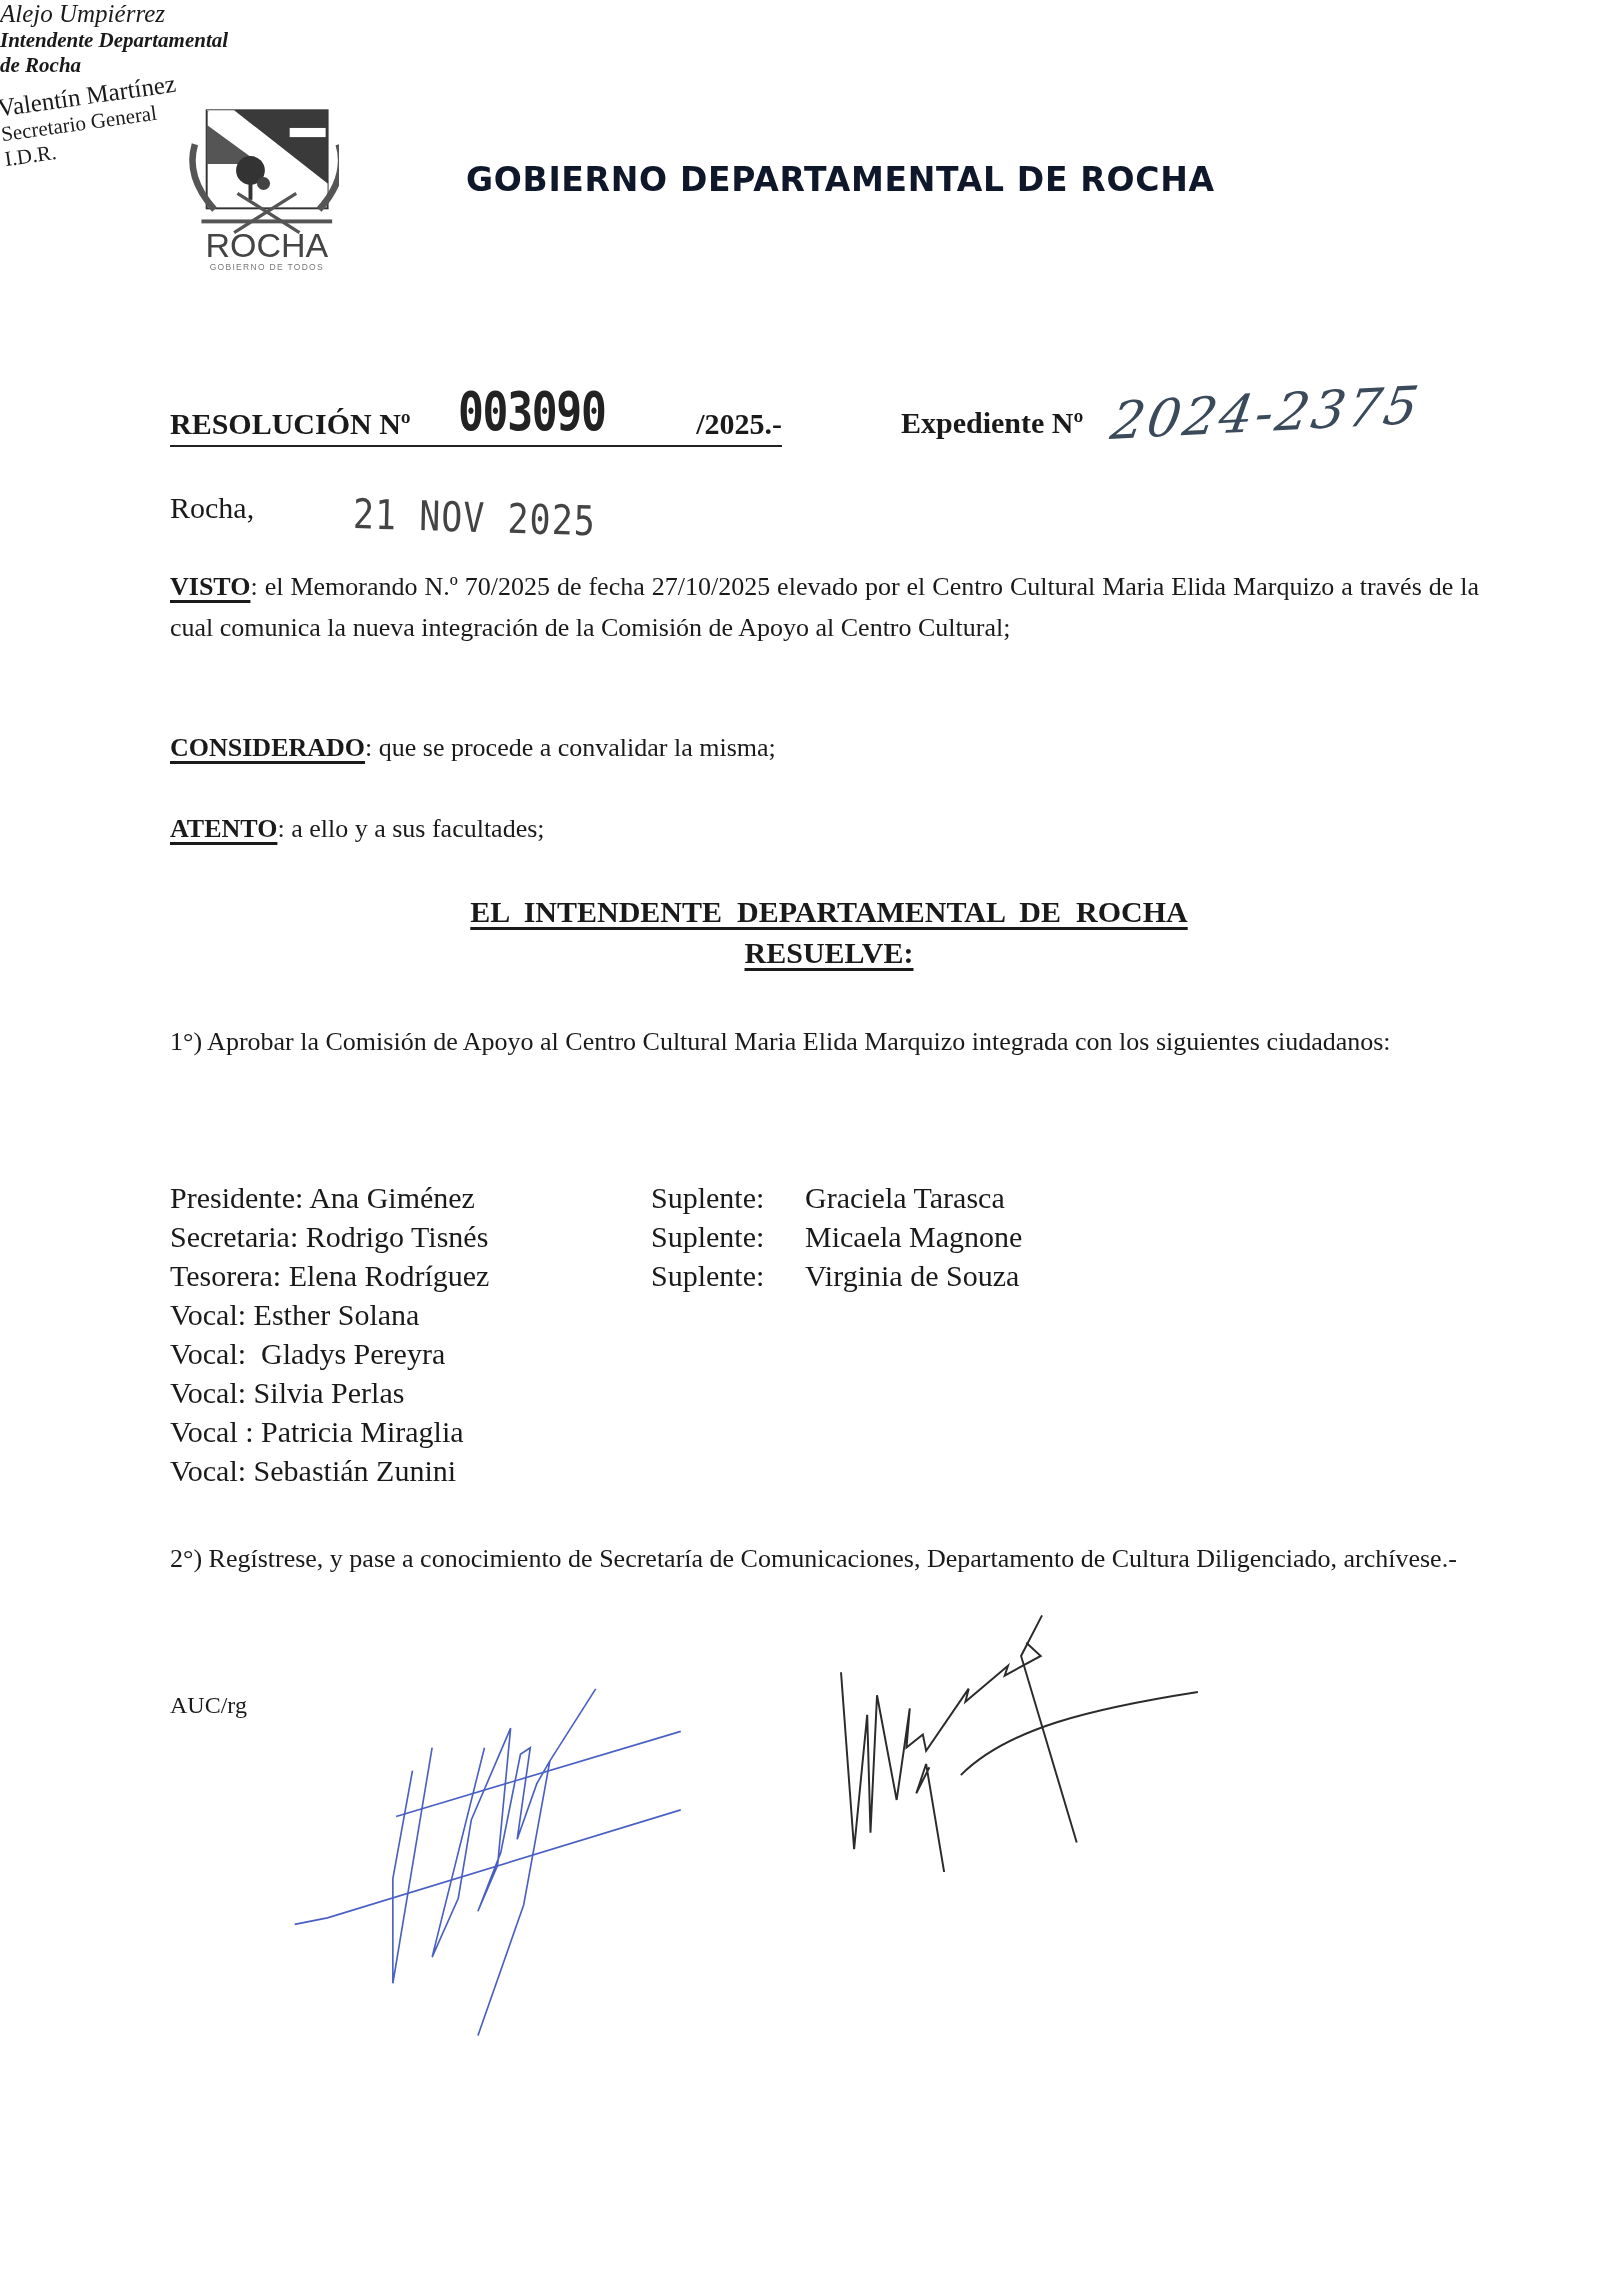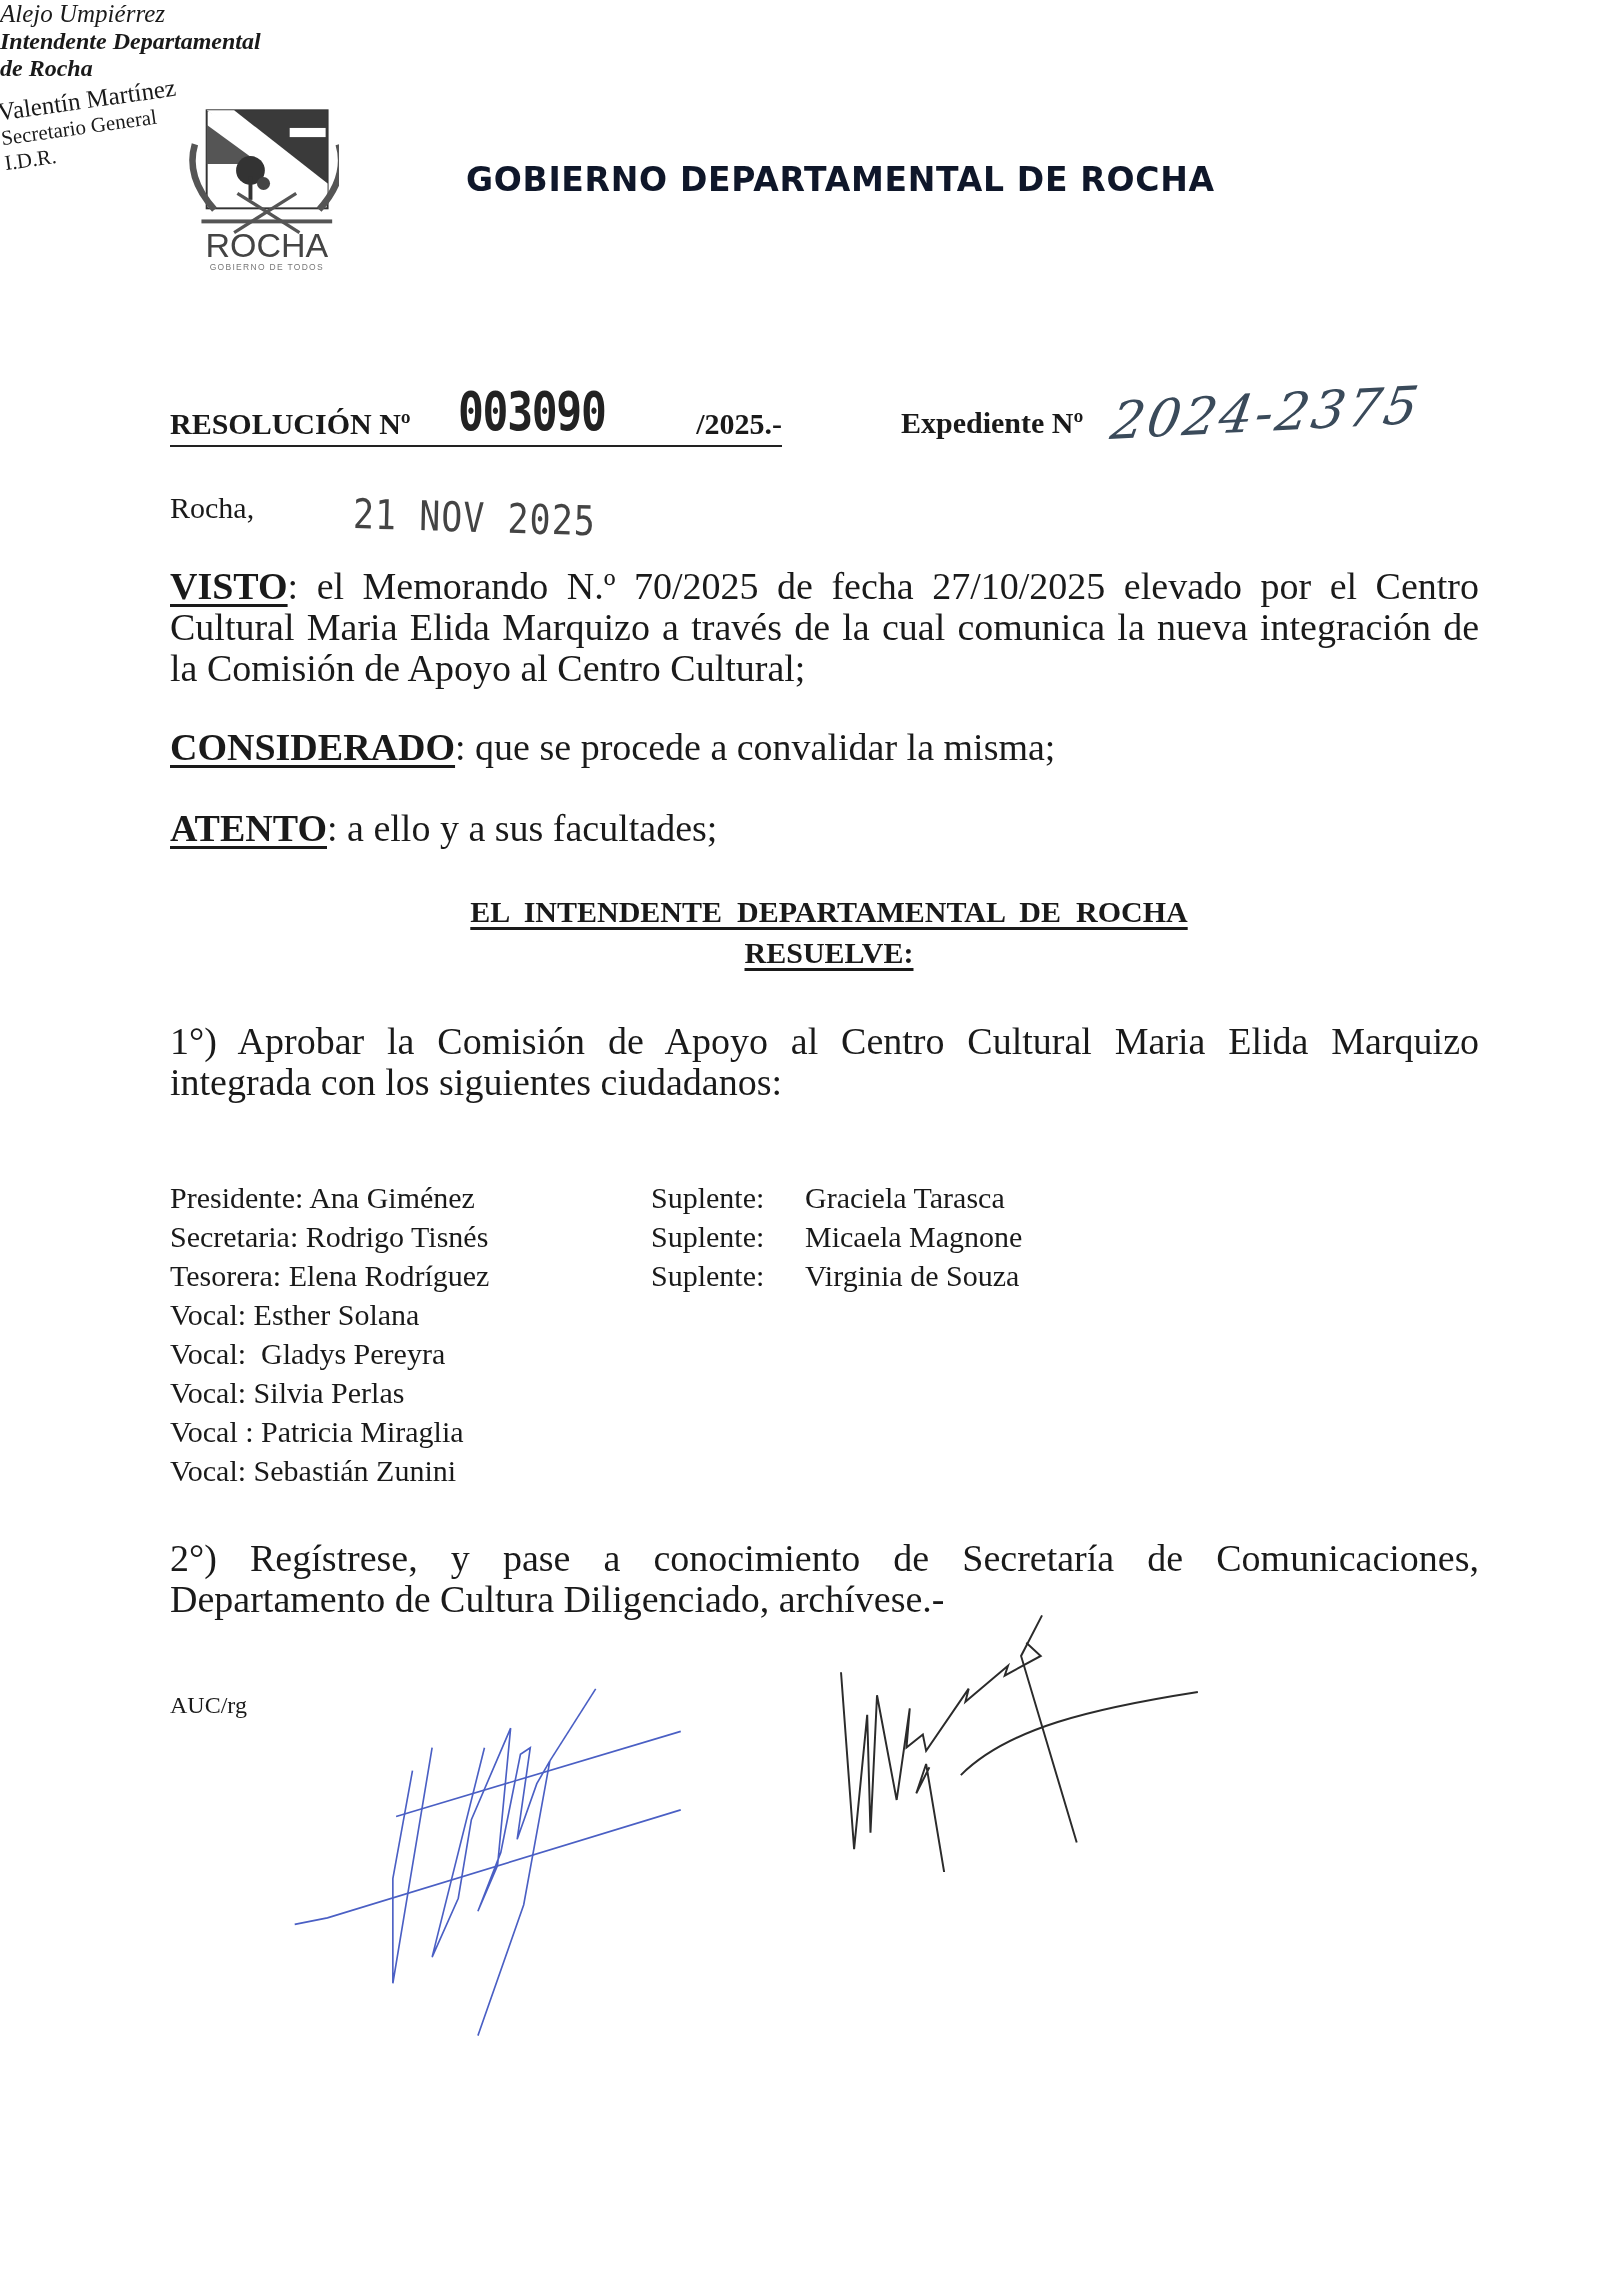--- a/index.html
+++ b/index.html
@@ -32,21 +32,21 @@
   }
   
   #place-label { left: 170px; top: 491px; font-size: 30px; }
   #date-stamp {
     left: 353px; top: 490px; font-family: "DejaVu Sans Mono", monospace;
     font-size: 41px; color: #444; transform: scaleX(0.85) rotate(1.5deg); transform-origin: left;
     letter-spacing: 1.3px;
   }
   
   .para {
-    position: absolute; left: 170px; width: 1309px; font-size: 38px; line-height: 41px;
+    position: absolute; left: 170px; width: 1309px; font-size: 26px; line-height: 41px;
     text-align: justify;
   }
   .kw { font-weight: bold; text-decoration: underline; text-decoration-thickness: 2.6px; text-underline-offset: 5.2px; }
   #visto { top: 566px; }
   #considerado { top: 727px; }
   #atento { top: 808px; }
   #resolver-heading {
     position: absolute; left: 0; width: 1624px; top: 891px; text-align: center;
     font-weight: bold; font-size: 30px; line-height: 41px; padding-left: 17px;
   }
@@ -57,21 +57,21 @@
   .member-row { height: 39px; white-space: nowrap; }
   #suplentes { position: absolute; left: 651px; top: 1178px; font-size: 30px; line-height: 39px; }
   .sup-row { height: 39px; white-space: nowrap; }
   .sup-role { display: inline-block; width: 154px; }
   #art2 { top: 1538px; }
   #initials { left: 170px; top: 1692px; font-size: 24px; }
   
   .sig-svg { position: absolute; }
   #stamp-umpierrez { left: 877px; top: 1852px; width: 301px; }
   #stamp-umpierrez .n { font-size: 25px; font-style: italic; }
-  #stamp-umpierrez .t { font-size: 24px; font-style: italic; font-weight: bold; }
+  #stamp-umpierrez .t { font-size: 21px; font-style: italic; font-weight: bold; }
   #stamp-martinez { left: 432px; top: 1921px; width: 236px; transform: rotate(-8deg); }
   #stamp-martinez .n { font-size: 25px; }
   #stamp-martinez .t { font-size: 21px; }
 </style>
 </head>
 <body>
 
 <div id="logo" class="abs">
   <svg width="164" height="183" viewBox="0 0 250 280">
     <rect x="48" y="28" width="185" height="150" fill="#fff" stroke="#333" stroke-width="3"></rect>

